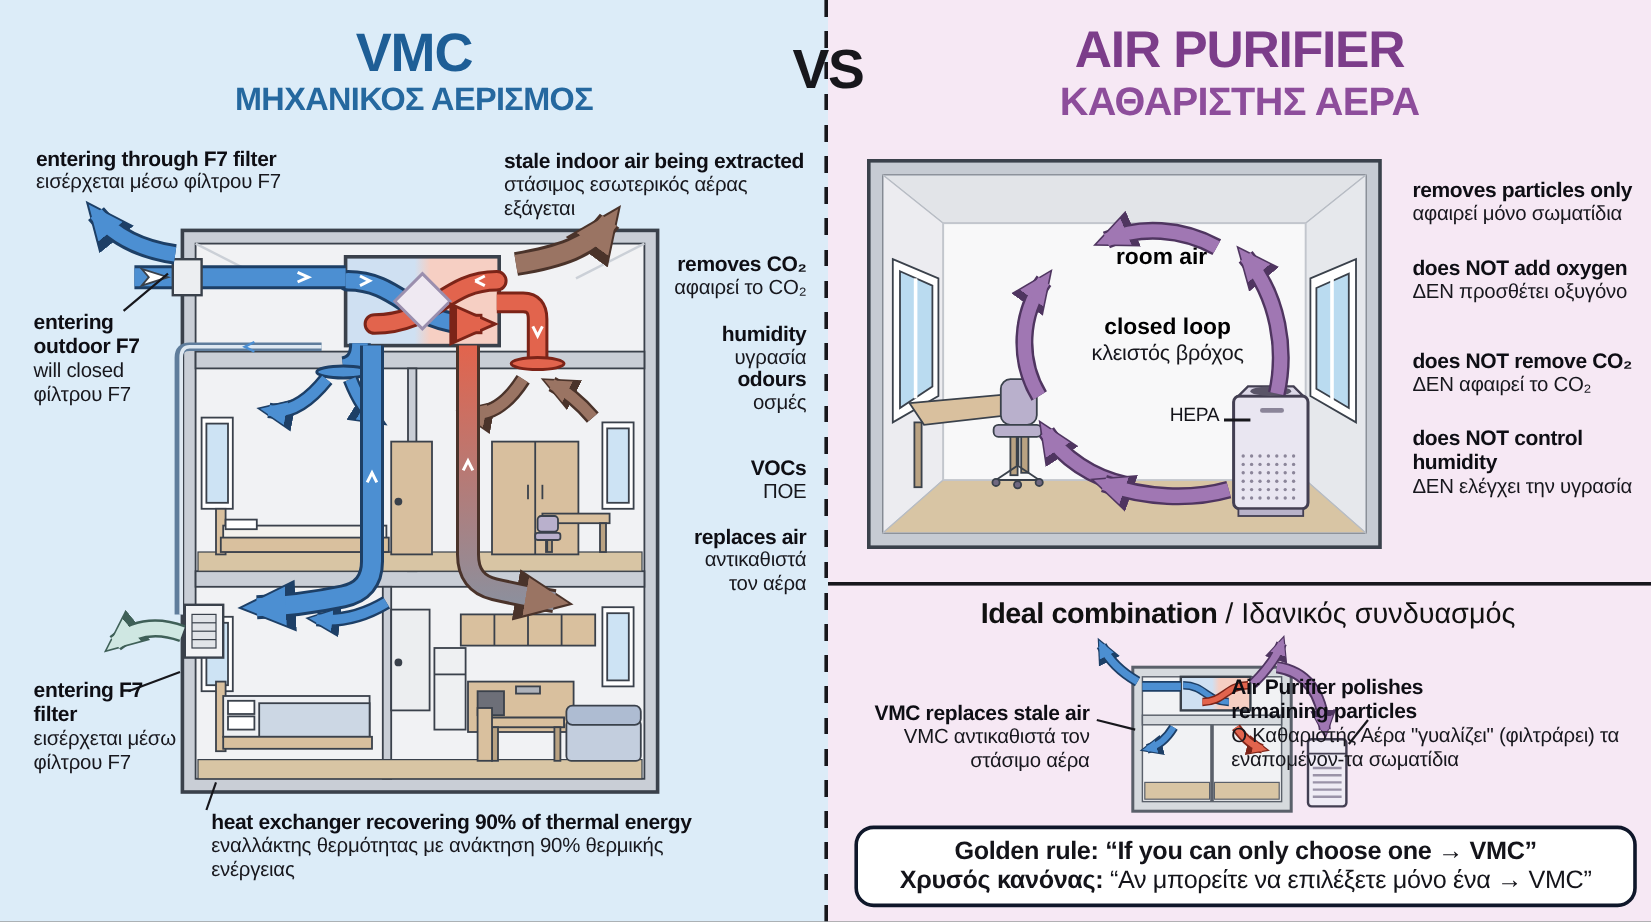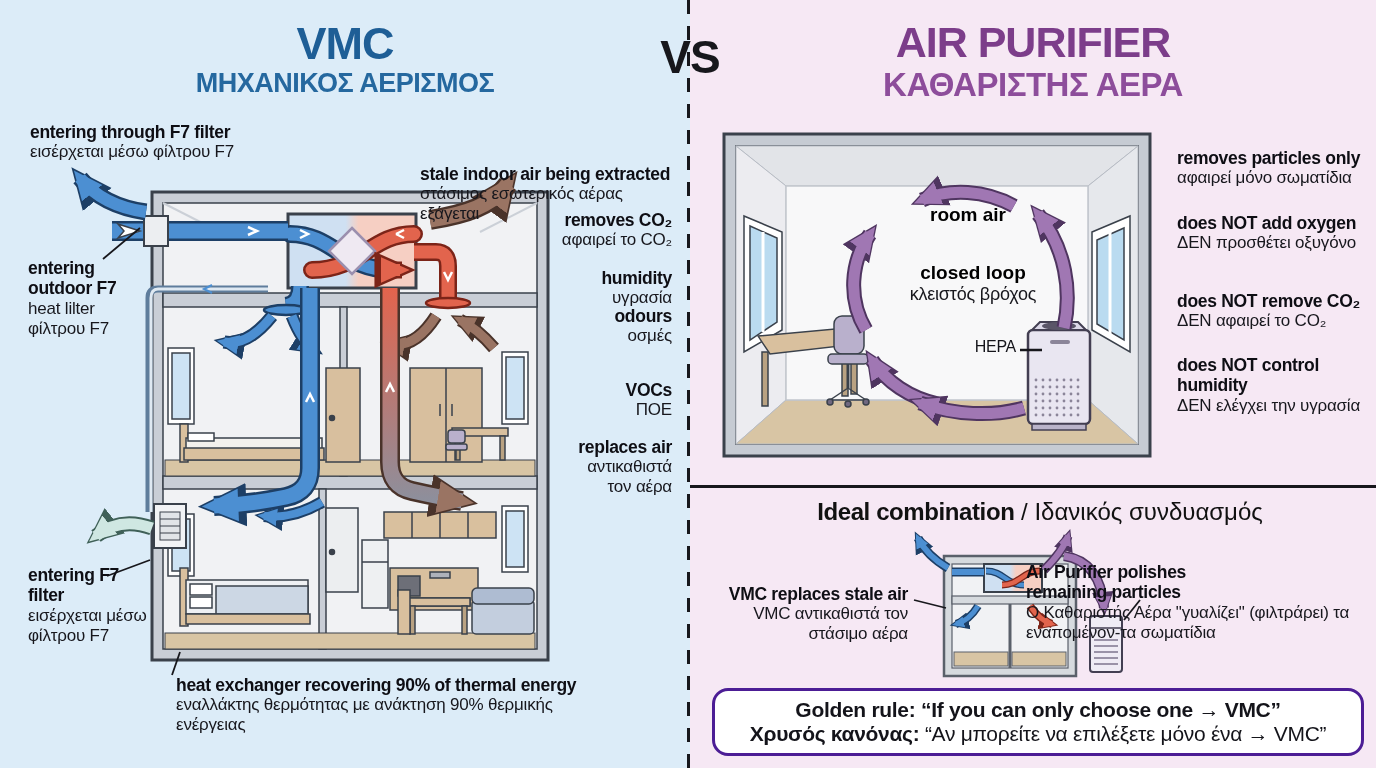--- a/index.html
+++ b/index.html
@@ -27,21 +27,21 @@
   .el{font-weight:normal;font-size:17px;line-height:1.18;color:#17171d;letter-spacing:-0.2px;}
   .nw{white-space:nowrap;}
   .ra{text-align:right;}
   .benefit{position:absolute;right:704px;width:210px;text-align:right;}
   .limit{position:absolute;left:1177px;width:196px;}
   .roomlbl{font-weight:bold;font-size:19px;color:#000000;}
   .ideal-h{position:absolute;left:760px;top:498px;width:560px;text-align:center;
       font-size:24px;color:#111;}
   .ideal-h b{font-weight:bold;letter-spacing:-0.4px;}
   .golden{position:absolute;left:712px;top:688px;width:652px;height:68px;background:#ffffff;
-      border:3px solid #4c1d95;border-radius:16px;text-align:center;padding-top:7px;}
+      border:3px solid #0f172a;border-radius:16px;text-align:center;padding-top:7px;}
   .golden .l1{font-size:21px;font-weight:bold;letter-spacing:-0.3px;}
   .golden .l2{font-size:21px;letter-spacing:-0.3px;}
   .golden .l2 b{font-weight:bold;}
 </style>
 </head>
 <body>
 
 <div class="canvas">
   <div class="panel panel-left"></div>
   <div class="panel panel-right"></div>
@@ -413,25 +413,25 @@
   <div class="title-r">AIR PURIFIER</div>
   <div class="subtitle-r">ΚΑΘΑΡΙΣΤΗΣ ΑΕΡΑ</div>
 
   <div class="abs" style="left:30px;top:122px;width:320px;">
     <div class="en nw">entering through F7 filter</div>
     <div class="el nw">εισέρχεται μέσω φίλτρου F7</div>
   </div>
 
   <div class="abs" style="left:28px;top:258px;width:118px;">
     <div class="en">entering outdoor F7</div>
-    <div class="el">heat lilter</div>
+    <div class="el">will closed</div>
     <div class="el">φίλτρου F7</div>
   </div>
 
-  <div class="abs" style="left:420px;top:124px;width:256px;margin-top:40px;">
+  <div class="abs" style="left:420px;top:124px;width:256px;">
     <div class="en nw">stale indoor air being extracted</div>
     <div class="el" style="width:238px">στάσιμος εσωτερικός αέρας εξάγεται</div>
   </div>
 
   <div class="benefit" style="top:210px;">
     <div class="en">removes CO₂</div>
     <div class="el">αφαιρεί το CO₂</div>
   </div>
   <div class="benefit" style="top:268px;">
     <div class="en">humidity</div>

